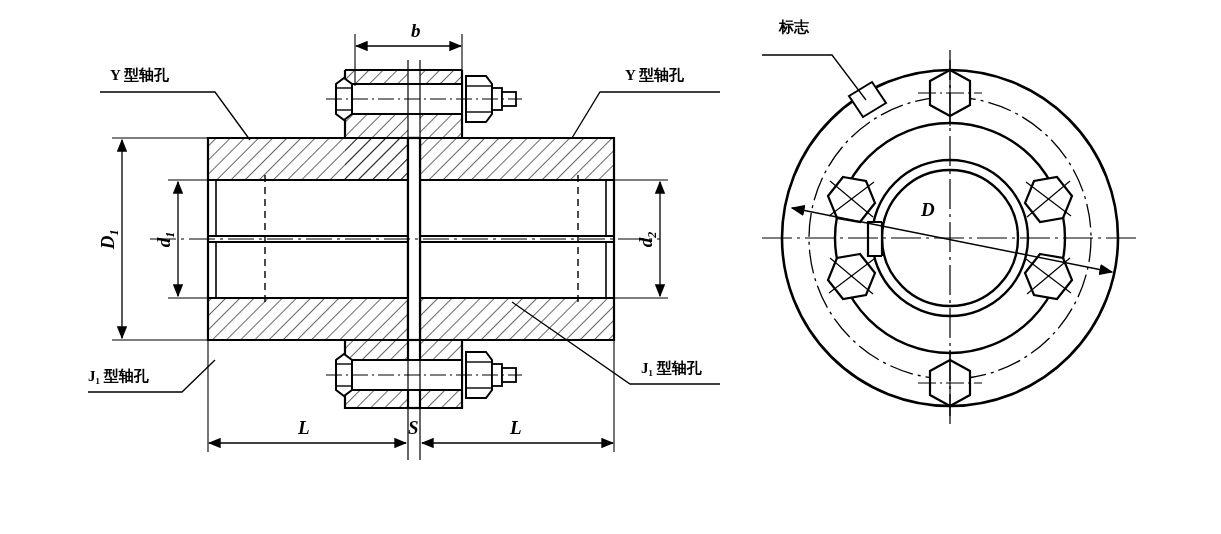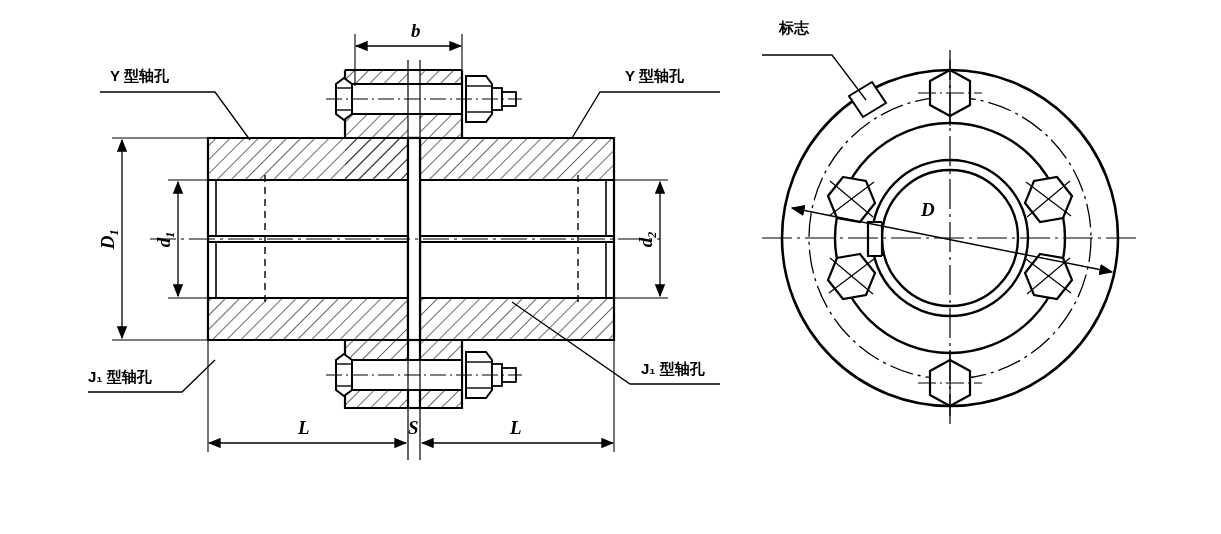--- a/index.html
+++ b/index.html
@@ -25,21 +25,21 @@
     height: 534px;
   }
   .lbl {
     position: absolute;
     font-family: "Liberation Serif", serif;
     color: #000;
     white-space: nowrap;
     line-height: 1;
   }
   .cn {
-    font-family: Liberation Sans, sans-serif;
+    font-family: Liberation Serif, serif;
     font-weight: bold;
     font-size: 15px;
   }
   .dim {
     font-style: italic;
     font-size: 19px;
     font-weight: bold;
   }
   .dim sub {
     font-style: italic;

